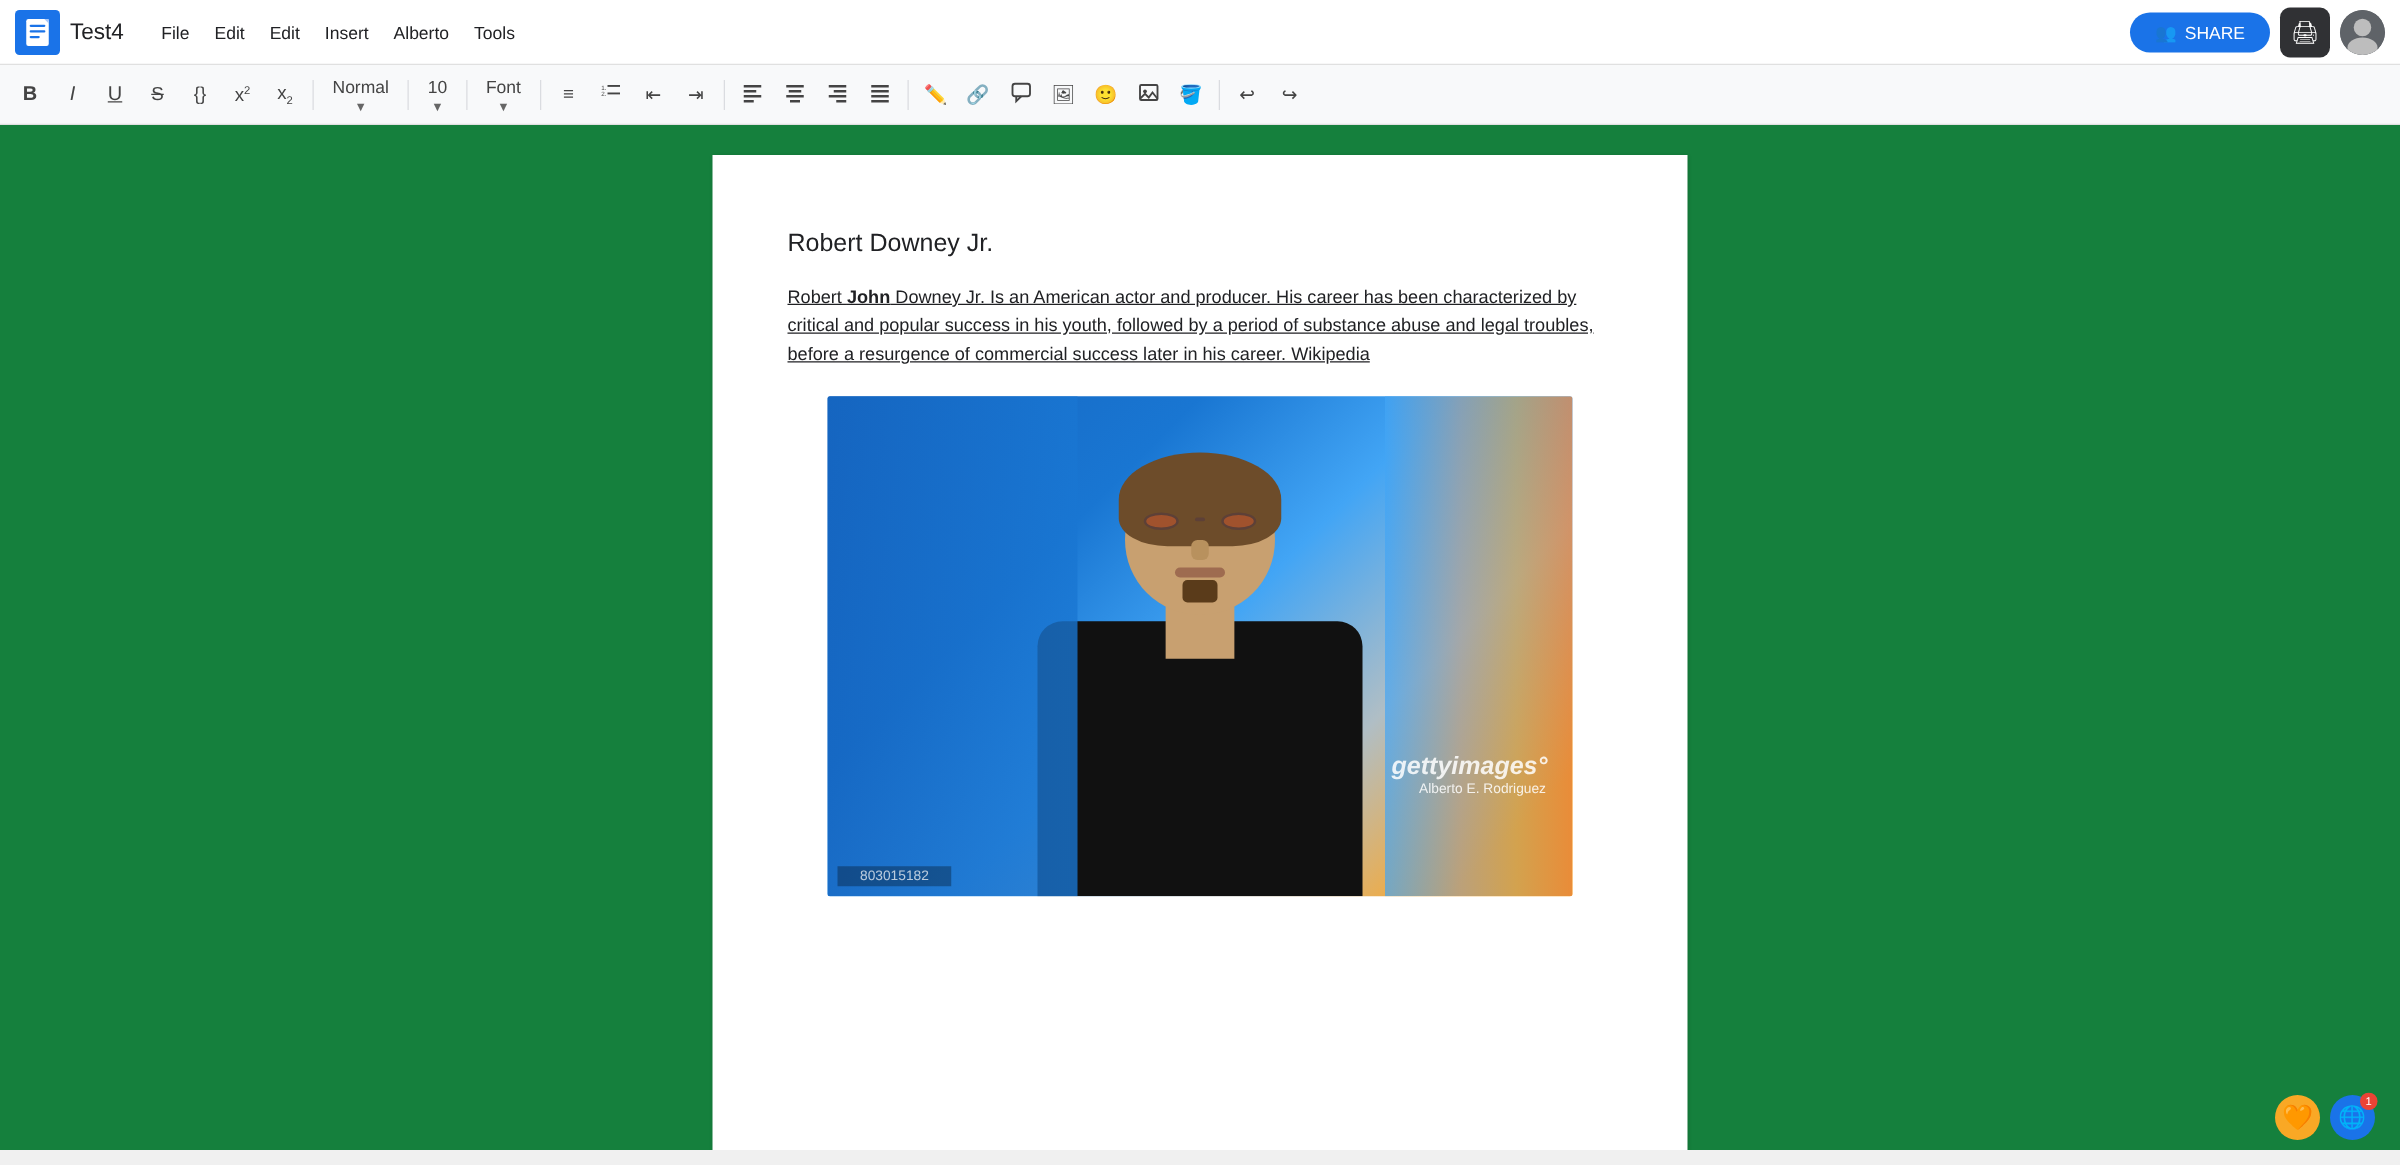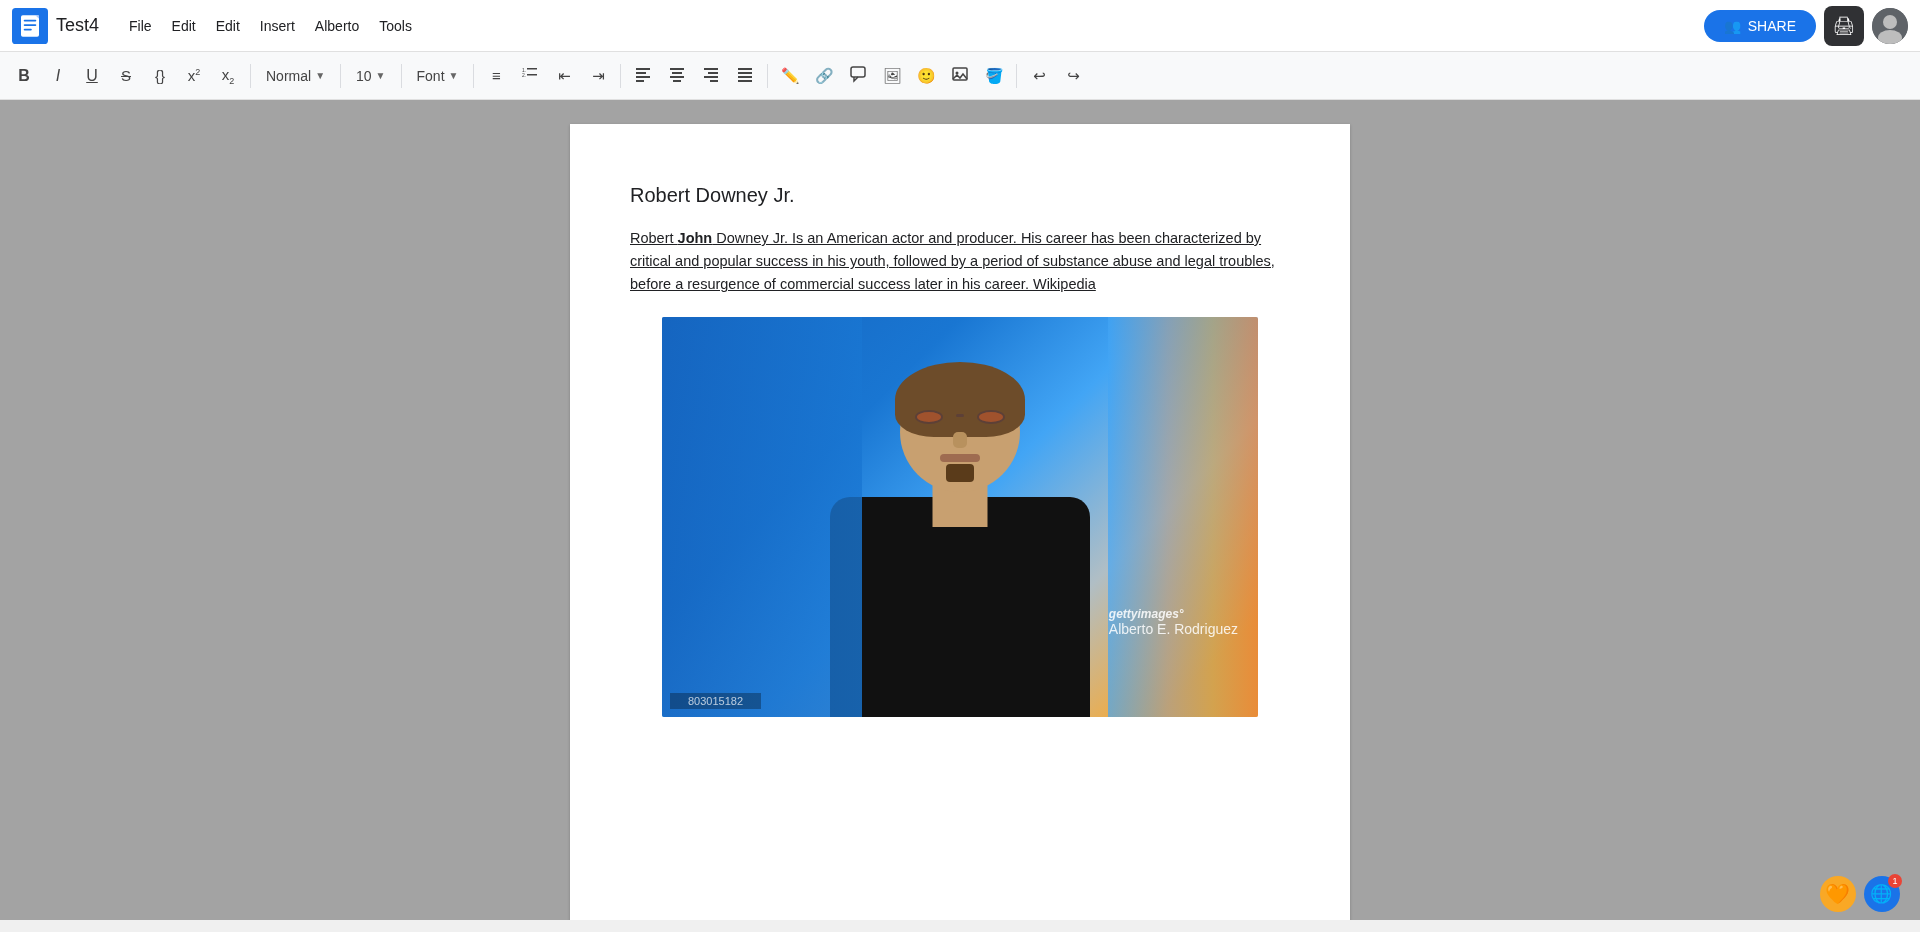--- a/index.html
+++ b/index.html
@@ -113,28 +113,29 @@
       border: 1px solid transparent;
       border-radius: 4px;
       background: transparent;
       cursor: pointer;
       display: flex;
       align-items: center;
       padding: 0 8px;
       font-size: 14px;
       color: #444;
       gap: 4px;
+      flex-direction: column;
     }
     .toolbar-select .chevron { font-size: 10px; color: #666; }
 
     
     .main {
       display: flex;
       height: calc(932px - 64px - 48px);
-      background: #a3a3a3;
+      background: #15803d;
       overflow: auto;
       justify-content: center;
       padding: 24px 0;
     }
     .page {
       background: #fff;
       width: 780px;
       min-height: 800px;
       box-shadow: 0 1px 3px rgba(0,0,0,0.2);
       padding: 60px 60px 60px 60px;
@@ -168,22 +169,22 @@
       border-radius: 2px;
     }
     
     .getty-watermark {
       position: absolute;
       bottom: 80px;
       right: 20px;
       color: rgba(255,255,255,0.85);
       font-size: 13px;
     }
-    .getty-watermark .getty-logo { font-style: italic; font-weight: bold; font-size: 12px; }
-    .getty-watermark .photographer { font-size: 14px; }
+    .getty-watermark .getty-logo { font-style: italic; font-weight: bold; font-size: 20px; }
+    .getty-watermark .photographer { font-size: 11px; margin-left: 22px; }
     
     .image-number {
       position: absolute;
       bottom: 8px;
       left: 8px;
       color: rgba(255,255,255,0.7);
       font-size: 11px;
       background: rgba(0,0,0,0.3);
       padding: 2px 18px;
     }

